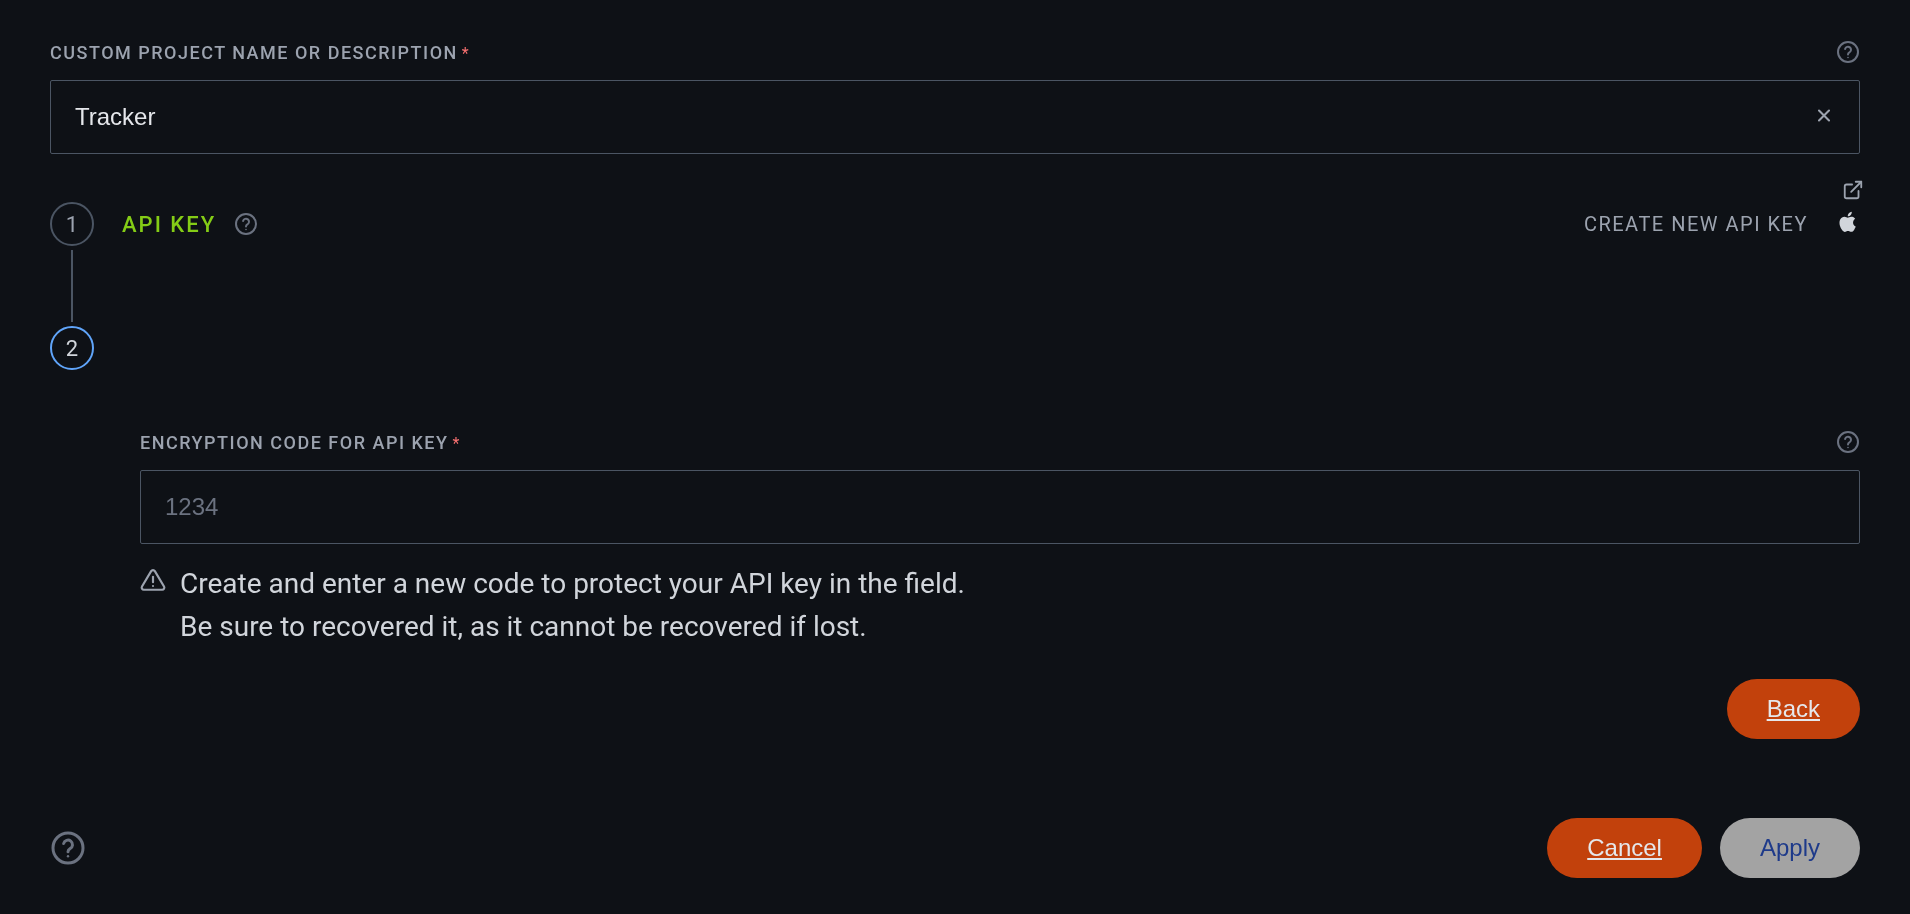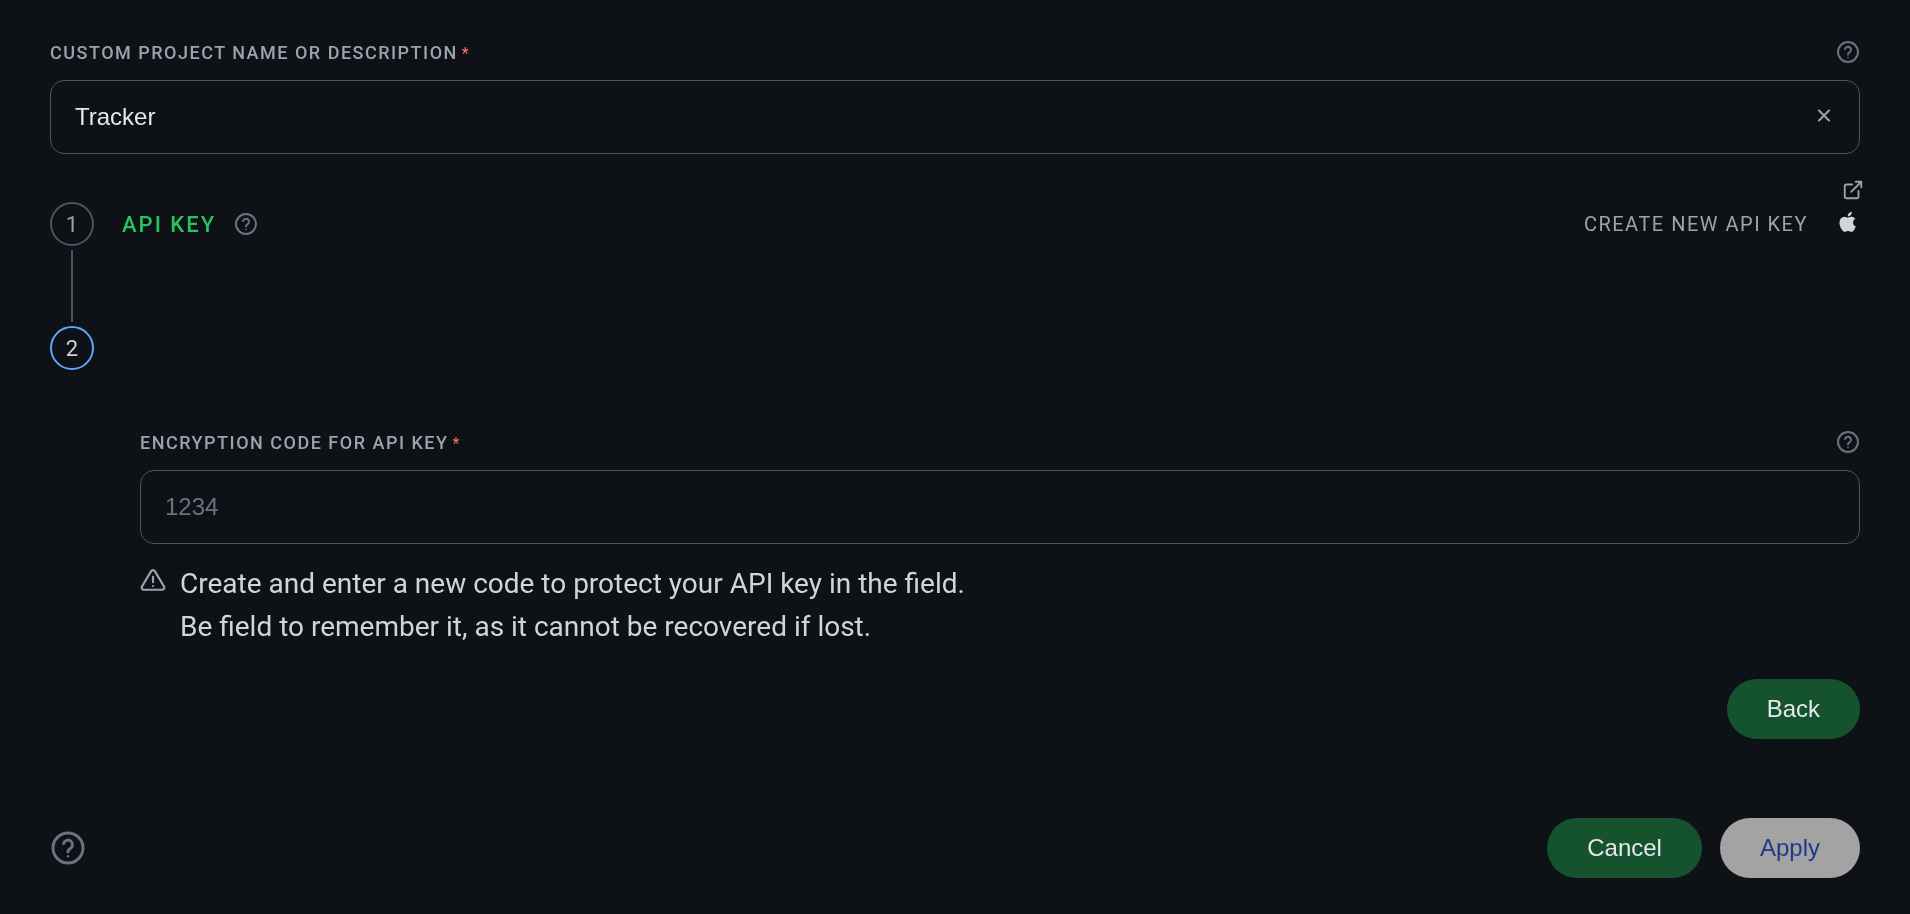--- a/index.html
+++ b/index.html
@@ -44,21 +44,21 @@
       height: 100%;
     }
     .input-wrapper {
       position: relative;
       width: 100%;
     }
     .text-input {
       width: 100%;
       background: #0e1116;
       border: 1px solid #4b5563;
-      border-radius: 14px;
+      border-radius: 2px;
       padding: 22px 60px 22px 24px;
       font-size: 24px;
       color: #e5e7eb;
       outline: none;
     }
     .text-input::placeholder {
       color: #6b7280;
     }
     .clear-btn {
       position: absolute;
@@ -102,21 +102,21 @@
       font-size: 22px;
       color: #9ca3af;
     }
     .step-number.active {
       border-color: #60a5fa;
       color: #d1d5db;
     }
     .step-title {
       font-size: 22px;
       letter-spacing: 2px;
-      color: #22c55e;
+      color: #84cc16;
       text-transform: uppercase;
       font-weight: 500;
     }
     .step-title-wrap {
       display: flex;
       align-items: center;
       gap: 18px;
     }
     .step-connector {
       width: 2px;
@@ -174,22 +174,23 @@
 
     .btn {
       border: none;
       border-radius: 999px;
       padding: 16px 40px;
       font-size: 24px;
       font-weight: 500;
       cursor: pointer;
     }
     .btn-secondary {
-      background: #14532d;
+      background: #c2410c;
       color: #e5e7eb;
+      text-decoration: underline;
     }
     .btn-primary {
       background: #a3a3a3;
       color: #1e3a8a;
     }
 
     .footer {
       position: absolute;
       left: 50px;
       right: 50px;
@@ -298,21 +299,21 @@
     <div class="hint">
       <span>
         <svg viewBox="0 0 24 24" fill="none" stroke="currentColor" stroke-width="2" stroke-linejoin="round">
             <path d="M10.3 3.86 1.82 18a2 2 0 0 0 1.71 3h16.94a2 2 0 0 0 1.71-3L13.71 3.86a2 2 0 0 0-3.42 0z"></path>
             <line x1="12" y1="9" x2="12" y2="14" stroke-linecap="round"></line>
             <circle cx="12" cy="17.5" r="1" fill="currentColor" stroke="none"></circle>
           </svg>
       </span>
       <div>
         <div>Create and enter a new code to protect your API key in the field.</div>
-        <div>Be field to remember it, as it cannot be recovered if lost.</div>
+        <div>Be sure to recovered it, as it cannot be recovered if lost.</div>
       </div>
     </div>
   </div>
 
   <div class="back-row">
     <button class="btn btn-secondary">Back</button>
   </div>
 </div>
 
 <div class="footer">

